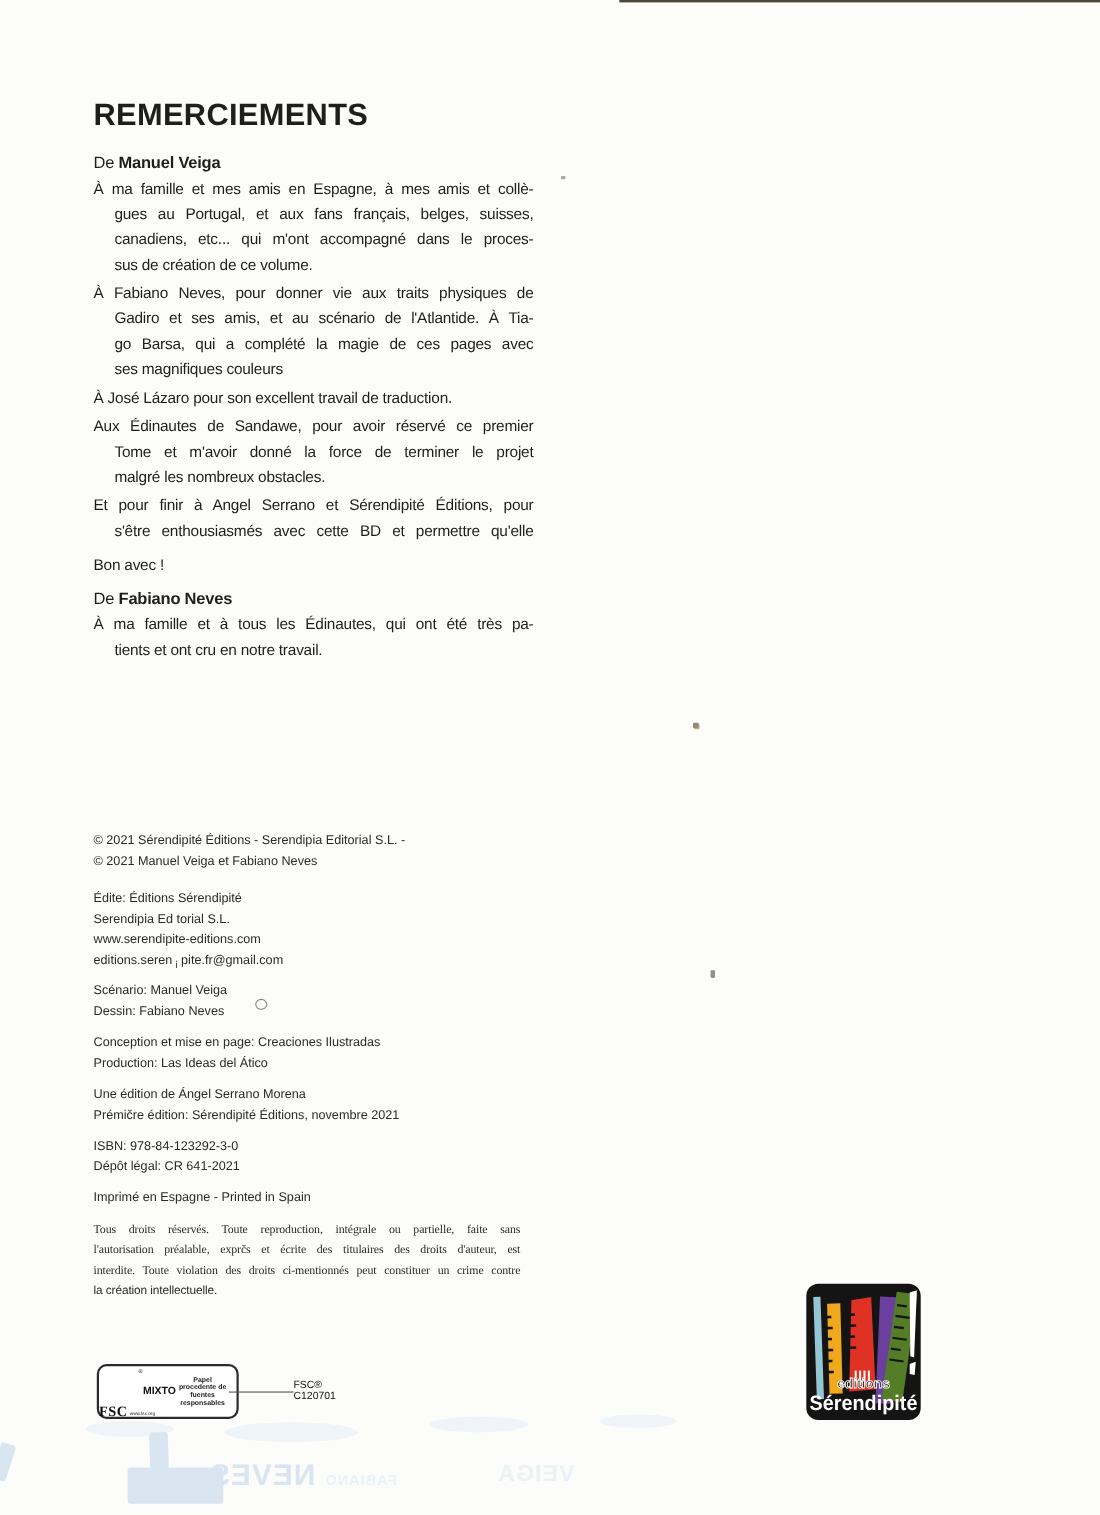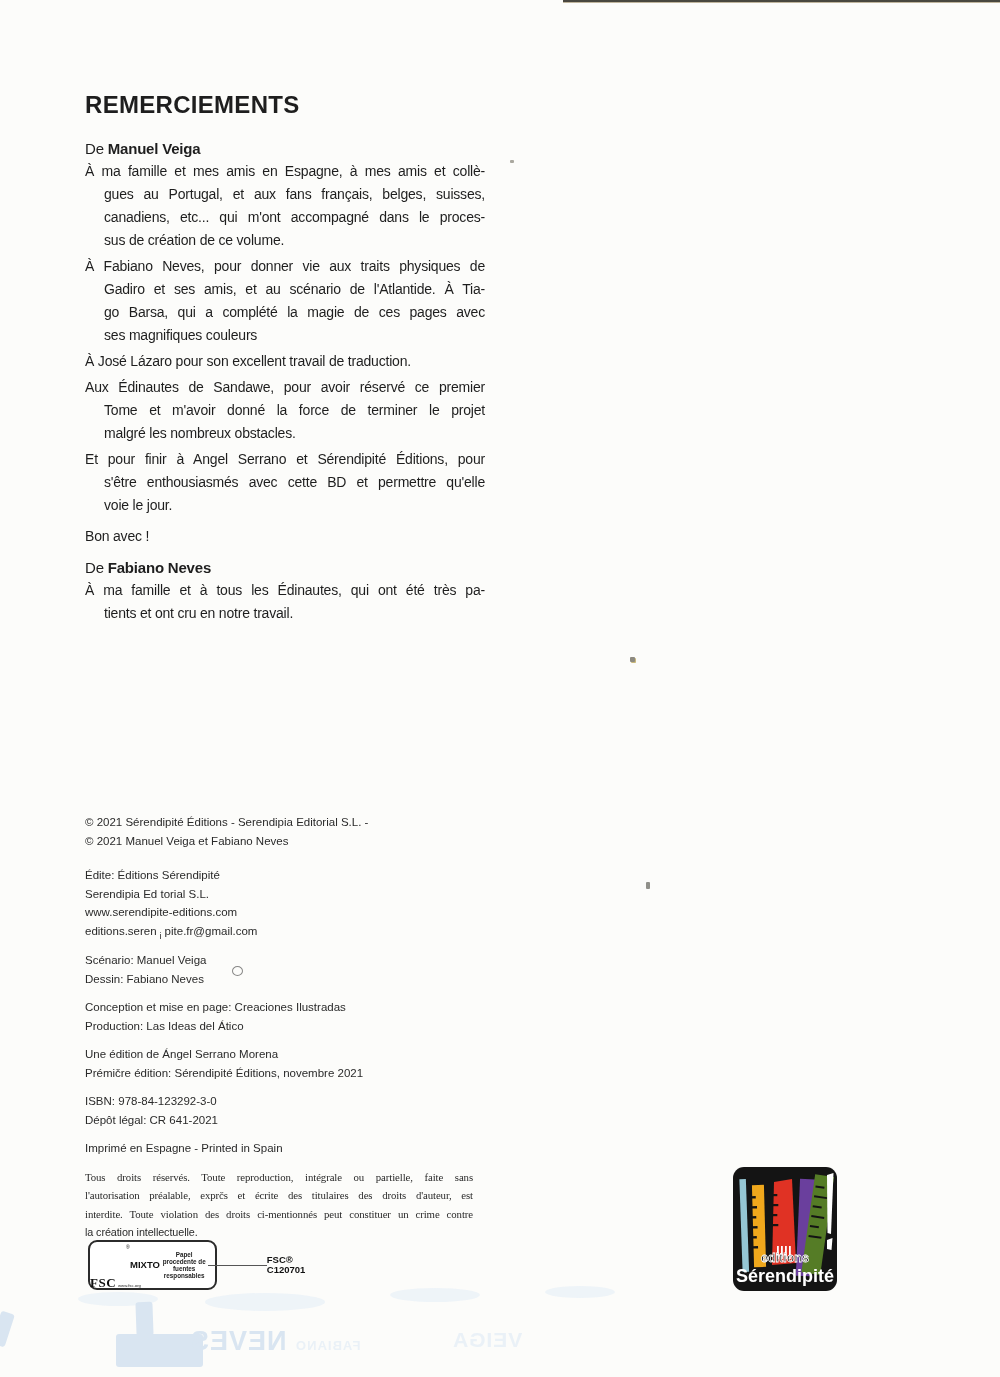--- a/index.html
+++ b/index.html
@@ -14,52 +14,52 @@
        font-family:"Liberation Sans",sans-serif;color:var(--ink);overflow:hidden;}
   .page{position:relative;width:1000px;height:1377px;background:var(--paper);}
 
   
   .scanline{position:absolute;left:563px;top:0;width:437px;height:4px;
     background:linear-gradient(180deg,var(--scan-dark) 0 2px,var(--scan-tan) 2px 3px,rgba(185,173,146,0) 3px);
     opacity:.9;}
 
   
   .ack{position:absolute;left:85px;top:92px;width:400px;letter-spacing:-0.2px;}
-  .ack h1{font-size:24px;line-height:26px;font-weight:700;letter-spacing:.3px;margin:0 0 19px;}
+  .ack h1{font-size:28px;line-height:26px;font-weight:700;letter-spacing:.3px;margin:0 0 19px;}
   .byline{font-size:15px;line-height:23px;margin:0;}
   .byline b{font-weight:700;}
   .para{margin:0 0 3px;font-size:14px;line-height:23px;}
   .jline{white-space:nowrap;text-align:justify;text-align-last:justify;}
   .line{white-space:nowrap;}
   .ind{padding-left:19px;}
   .bonvent{margin:8px 0 8px;}
   .by2{margin-top:2px;}
 
   
-  .credits{position:absolute;left:85px;top:813px;width:400px;color:var(--credits-ink);
+  .credits{position:absolute;left:85px;top:755px;width:400px;color:var(--credits-ink);
     font-size:11.5px;line-height:18.5px;letter-spacing:0;}
   .cg{margin:0 0 10px;}
   .cg-first{margin-bottom:16px;}
   .drop-i{position:relative;top:4px;font-size:9px;margin:0 3px;}
   .rights{width:388px;font-size:10.8px;line-height:18.5px;letter-spacing:-.1px;margin-top:8px;}
   .rights .jline{text-align:justify;text-align-last:justify;white-space:nowrap;font-family:Liberation Serif, serif;}
   .smudge{position:absolute;left:147px;top:153px;width:9px;height:8px;border:1.5px solid #555;
     border-radius:50%;opacity:.7;}
 
   
   .fsc{position:absolute;left:88px;top:1240px;width:129px;height:50px;border:2px solid #2b2b2b;
     border-radius:9px;background:#fff;display:flex;align-items:stretch;box-sizing:border-box;}
   .fsc-left{width:40px;display:flex;flex-direction:row;align-items:flex-end;justify-content:flex-start;padding-top:3px;}
   .fsc-acronym{font-family:"Liberation Serif",serif;font-size:13px;font-weight:700;line-height:11px;letter-spacing:.5px;color:#111;}
   .fsc-url{font-size:5px;transform:scale(.85);color:#222;line-height:5px;}
   .fsc-right{flex:1;display:flex;flex-direction:row;align-items:center;justify-content:center;padding:2px 4px 2px 0;}
   .fsc-grade{font-size:9.5px;font-weight:700;color:#111;line-height:10px;margin-bottom:1px;}
   .fsc-desc{font-size:6.3px;font-weight:700;color:#222;line-height:7px;text-align:center;}
   .fsc-rule{width:78px;border:none;border-top:1px solid #555;margin:2px 0;}
-  .fsc-code{font-size:9.5px;font-weight:700;color:#111;line-height:10px;}
+  .fsc-code{font-size:9.5px;font-weight:400;color:#111;line-height:10px;}
   .fsc-reg{position:absolute;left:36px;top:2px;font-size:5px;color:#111;}
 
   
   .publogo{position:absolute;left:732px;top:1166px;width:106px;height:126px;}
 
   
   .ghost{position:absolute;color:var(--ghost);font-weight:700;transform:scaleX(-1);
     letter-spacing:1px;white-space:nowrap;}
   .g-neves{left:190px;top:1326px;font-size:27px;}
   .g-fabiano{left:295px;top:1338px;font-size:13px;color:var(--ghost-light);}
@@ -113,21 +113,20 @@
 
     <div class="para">
       <div class="jline">Aux Édinautes de Sandawe, pour avoir réservé ce premier</div>
       <div class="jline ind">Tome et m'avoir donné la force de terminer le projet</div>
       <div class="line ind">malgré les nombreux obstacles.</div>
     </div>
 
     <div class="para">
       <div class="jline">Et pour finir à Angel Serrano et Sérendipité Éditions, pour</div>
       <div class="jline ind">s'être enthousiasmés avec cette BD et permettre qu'elle</div>
-      <div class="line ind">voie le jour.</div>
     </div>
 
     <div class="para bonvent">
       <div class="line">Bon avec !</div>
     </div>
 
     <p class="byline by2"><span>De </span><b>Fabiano Neves</b></p>
 
     <div class="para">
       <div class="jline">À ma famille et à tous les Édinautes, qui ont été très pa-</div>

